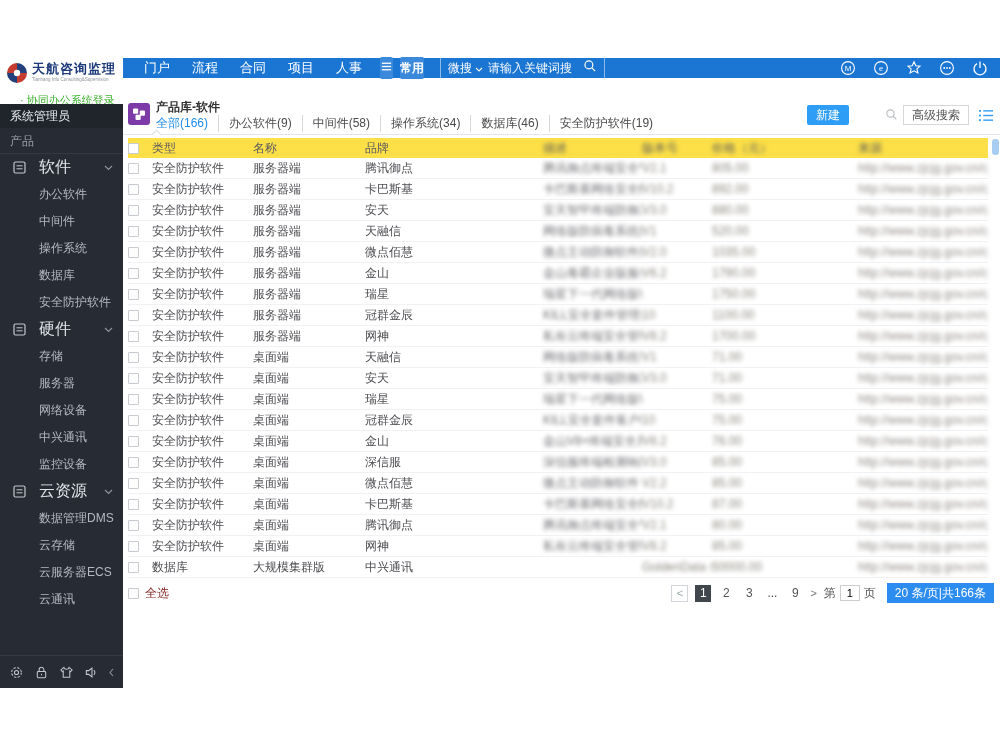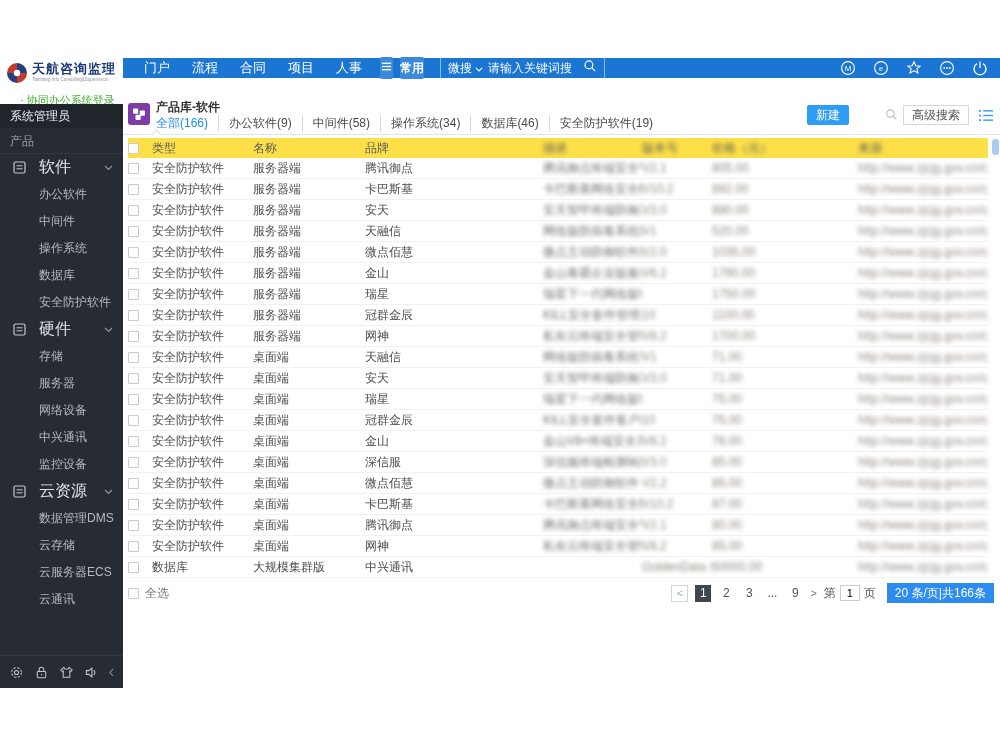--- a/index.html
+++ b/index.html
@@ -64,21 +64,21 @@
   .cb { width:11px; height:11px; border:1px solid #c7cacf; border-radius:1px; background:#fdfdfd; cursor:pointer; }
   .bl { filter:blur(2px); }
   .c-desc { color:#6f6f74; }
   .c-ver  { color:#8c8980; }
   .c-price{ color:#8c8980; }
   .c-src  { color:#958f8a; }
 
   
   .tfooter { position:absolute; top:488px; left:5px; width:866px; height:22px; display:flex; align-items:center; }
   .select-all { display:flex; align-items:center; gap:6px; }
-  .select-all span { font-size:12px; color:#737373; }
+  .select-all span { font-size:12px; color:#7f1d1d; }
   .pager { margin-left:auto; display:flex; align-items:center; gap:7px; font-size:12px; color:#555; }
   .pg-prev { width:17px; height:17px; border:1px solid #d2d5d9; display:flex; align-items:center; justify-content:center; color:#9aa; cursor:pointer; font-size:11px; background:#fff; }
   .pg-num { min-width:16px; height:17px; display:flex; align-items:center; justify-content:center; padding:0 2px; cursor:pointer; color:#555; }
   .pg-num.active { background:#41464c; color:#fff; }
   .pg-next { color:#777; cursor:pointer; font-size:11px; }
   .goto { display:flex; align-items:center; gap:4px; }
   .goto input { width:20px; height:16px; border:1px solid #ccc; text-align:center; font-size:11px; font-family:"Liberation Sans",sans-serif; }
   .pg-summary { background:#2d8cf0; color:#fff; font-size:12px; height:20px; display:flex; align-items:center; padding:0 8px; margin-left:4px; white-space:nowrap; }
 
   .scroll-thumb { position:absolute; right:1px; top:45px; width:7px; height:16px; background:#a9cdf1; border-radius:3px; }

